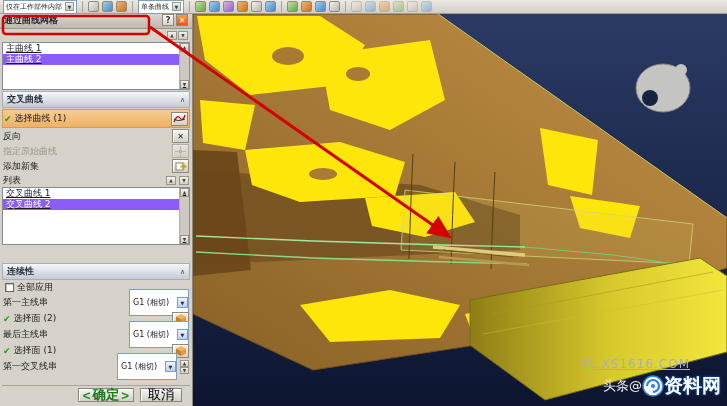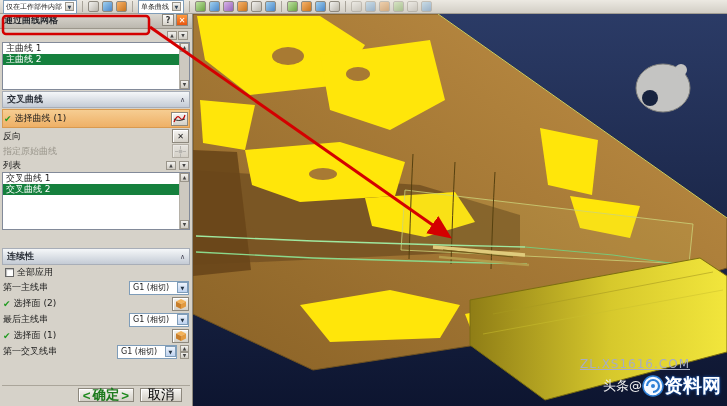--- a/index.html
+++ b/index.html
@@ -46,25 +46,25 @@
   .close-btn { background:linear-gradient(#ff9a3d,#e85510); color:#fff; font-weight:bold; }
   .title-spacer { flex:1; }
 
   .dlg-body { flex:1; display:flex; flex-direction:column; padding:2px 2px 1px 2px; gap:1px; overflow:hidden; }
 
   .spin-row { flex:none; height:10px; display:flex; justify-content:flex-end; gap:1px; padding-right:2px; }
   .tiny-btn { width:10px; height:9px; font-size:4.5px; color:#444;
     background:linear-gradient(#f2f1ee,#cfcbc2); border:1px solid #9a958a;
     display:flex; align-items:center; justify-content:center; }
 
-  .listbox { flex:none; background:#fff; border:1px solid #828a99; display:flex; }
+  .listbox { flex:none; background:#fff; border:1px solid #828a99; display:flex;text-decoration:underline; }
   .lb1 { height:48px; } .lb2 { height:58px; }
   .list-items { flex:1; overflow:hidden; }
   .list-item { height:11px; line-height:11px; padding:0 3px; white-space:nowrap; }
-  .list-item.selected { background:#15803d; color:#fff; }
+  .list-item.selected { background:#8b5cf6; color:#fff; }
   .list-scroll { width:10px; flex:none; background:#cdc9c0; border-left:1px solid #b5b1a8;
     display:flex; flex-direction:column; justify-content:space-between; }
   .scroll-btn { height:9px; font-size:4.5px; color:#444;
     background:linear-gradient(#f2f1ee,#cfcbc2); border:1px solid #9a958a;
     display:flex; align-items:center; justify-content:center; }
 
   .sec-header { flex:none; height:17px; background:linear-gradient(#f5f7f9,#c4cbd5);
     border:1px solid #a8aeb8; display:flex; align-items:center; padding:0 4px;
     font-weight:bold; color:#2a2f38; }
   .sec-header .chev { margin-left:auto; font-size:7px; color:#445; font-weight:normal; }
@@ -76,21 +76,21 @@
     border:1px solid #d89a50; }
   .check { color:#1f9a1f; font-weight:bold; font-size:9px; flex:none; }
   .grayed { color:#9a968c; }
   .icon-btn { width:17px; height:14px; flex:none;
     background:linear-gradient(#f6f5f2,#d4d0c7); border:1px solid #8d887d;
     box-shadow:inset 1px 1px 0 #fff;
     display:flex; align-items:center; justify-content:center; font-size:8px; color:#222; }
   .icon-btn.disabled { opacity:.5; }
 
   .select { display:flex; align-items:center; background:#fff; border:1px solid #7f9db9;
-    height:14px; width:60px; flex:none; font-size:8px; padding:0 0 0 3px; white-space:nowrap; }
+    height:27px; width:60px; flex:none; font-size:8px; padding:0 0 0 3px; white-space:nowrap; }
   .sel-arrow { margin-left:auto; width:11px; height:11px; flex:none; font-size:5px; color:#234;
     background:linear-gradient(#eef3fb,#bdd2ef); border:1px solid #7f9db9;
     display:flex; align-items:center; justify-content:center; }
 
   .checkbox { width:9px; height:9px; background:#fff; border:1px solid #666; flex:none;
     box-shadow:inset 1px 1px 1px #bbb; margin-left:2px; }
 
   .spin-stack { display:flex; flex-direction:column; gap:0; flex:none; }
   .spin-stack .tiny-btn { width:9px; height:7px; }
 
@@ -287,20 +287,29 @@
     <div class="row">
       <span class="row-label grayed">指定原始曲线</span>
       <span class="icon-btn disabled">
         <svg width="11" height="11" viewBox="0 0 11 11">
           <circle cx="5.5" cy="5.5" r="2" fill="#999"></circle>
           <path d="M5.5 0v3M5.5 8v3M0 5.5h3M8 5.5h3" stroke="#999" stroke-width="1"></path>
         </svg>
       </span>
     </div>
 
+    <div class="row">
+      <span class="row-label">添加新集</span>
+      <span class="icon-btn">
+        <svg width="12" height="12" viewBox="0 0 12 12">
+          <rect x="1" y="3" width="7" height="7" fill="#fff" stroke="#8a857a"></rect>
+          <path d="M8.5 3.5v6M5.5 6.5h6" stroke="#caa417" stroke-width="2"></path>
+        </svg>
+      </span>
+    </div>
 
     <div class="row" style="height:12px">
       <span class="row-label">列表</span>
       <span class="tiny-btn">▲</span>
       <span class="tiny-btn">▼</span>
     </div>
 
     <div class="listbox lb2">
       <div class="list-items">
         <div class="list-item">交叉曲线 1</div>

